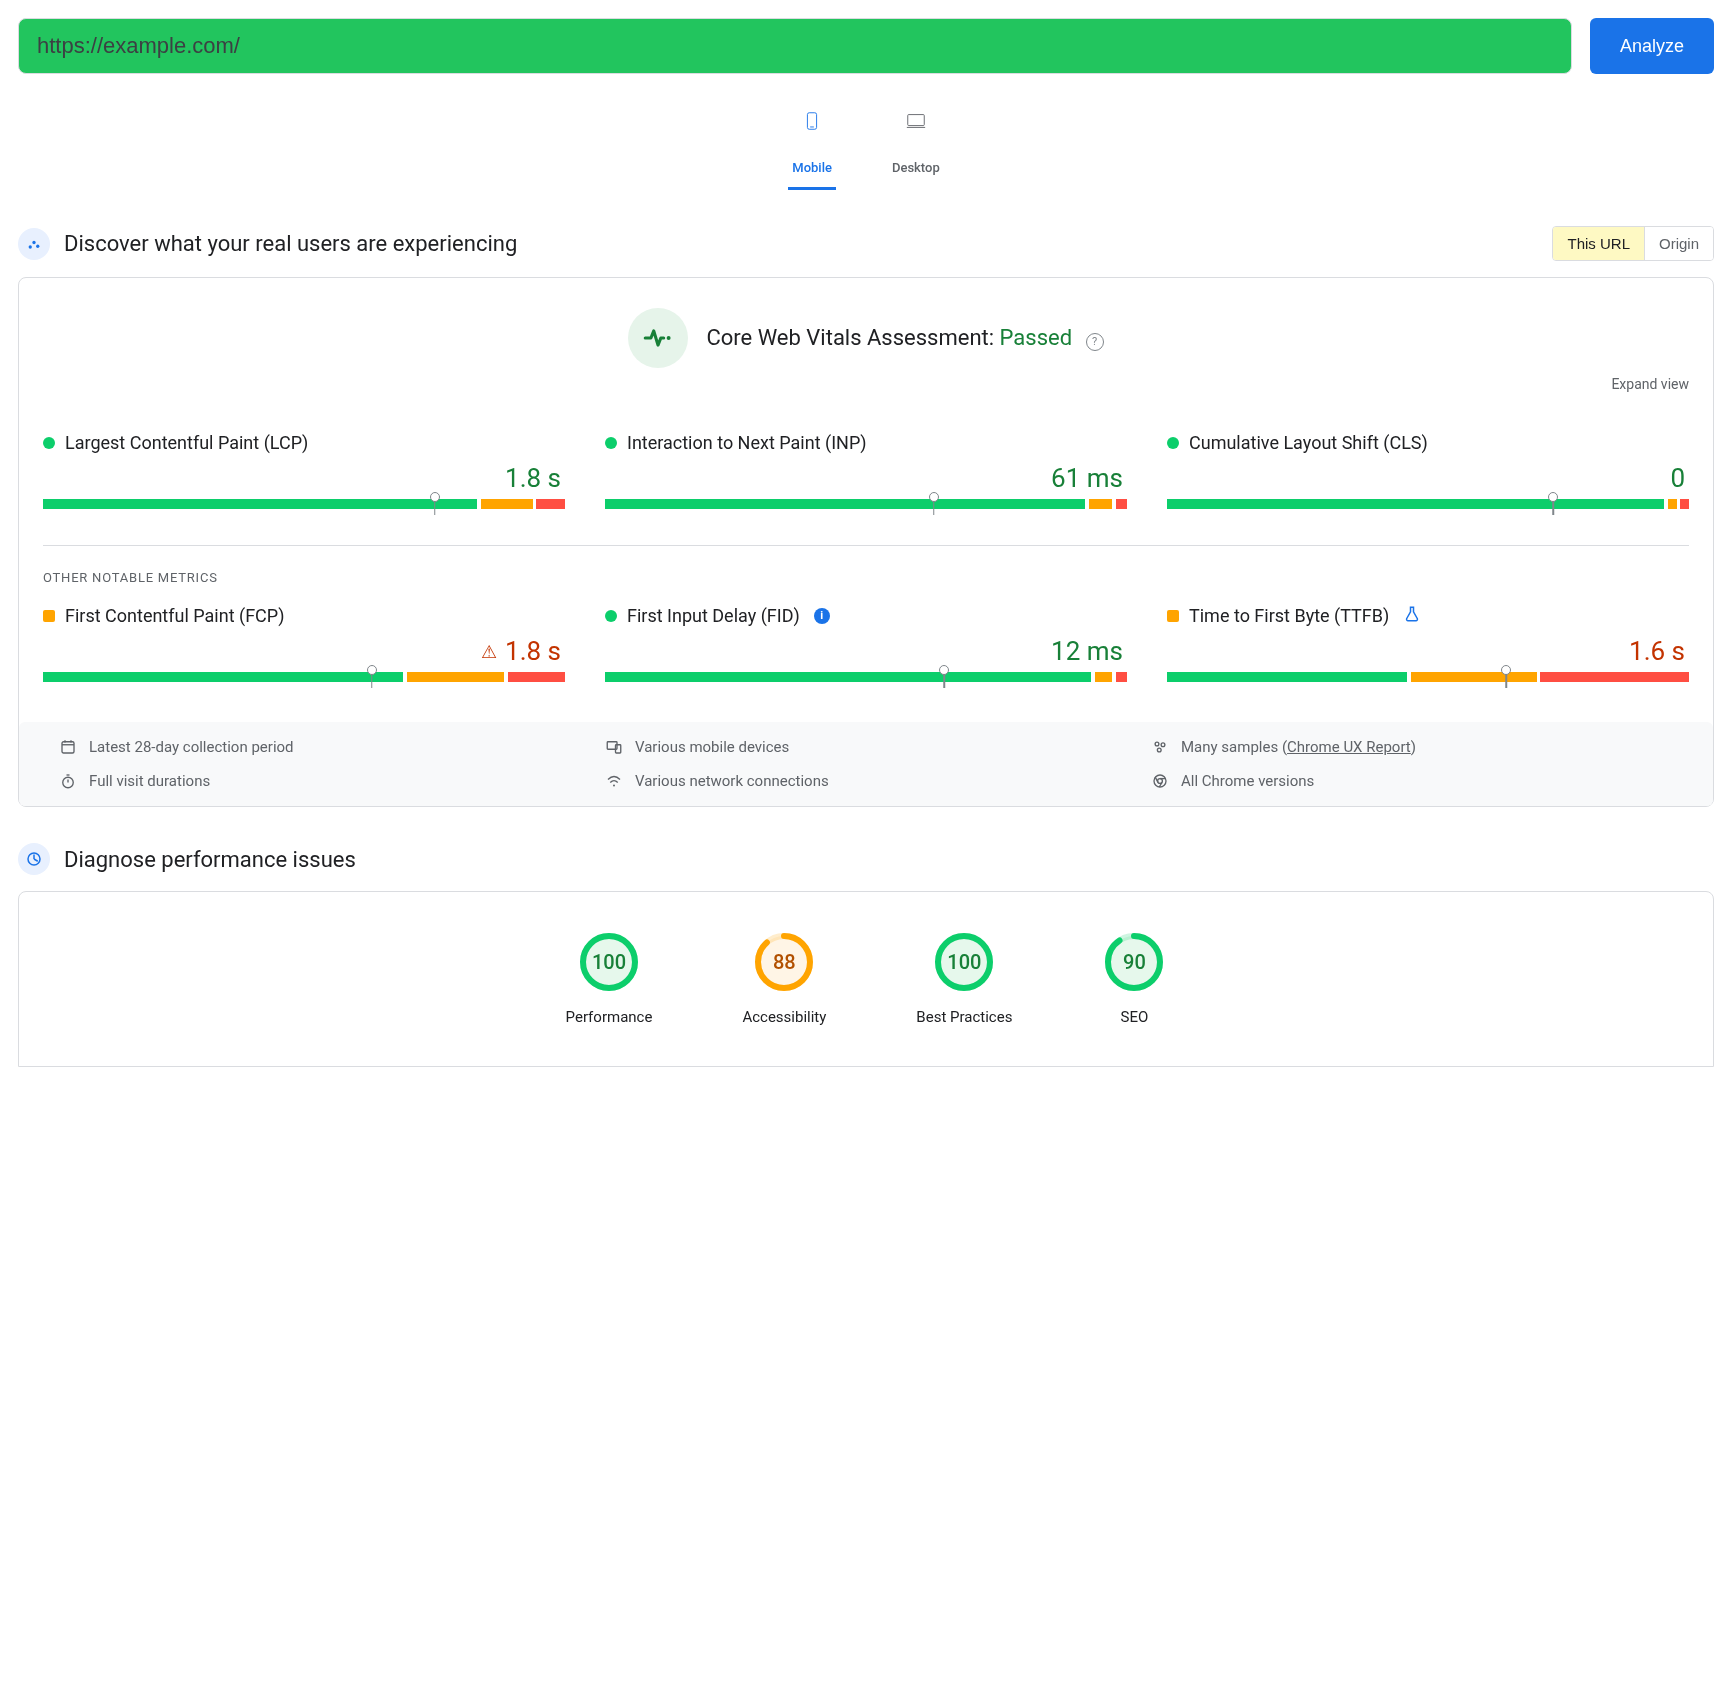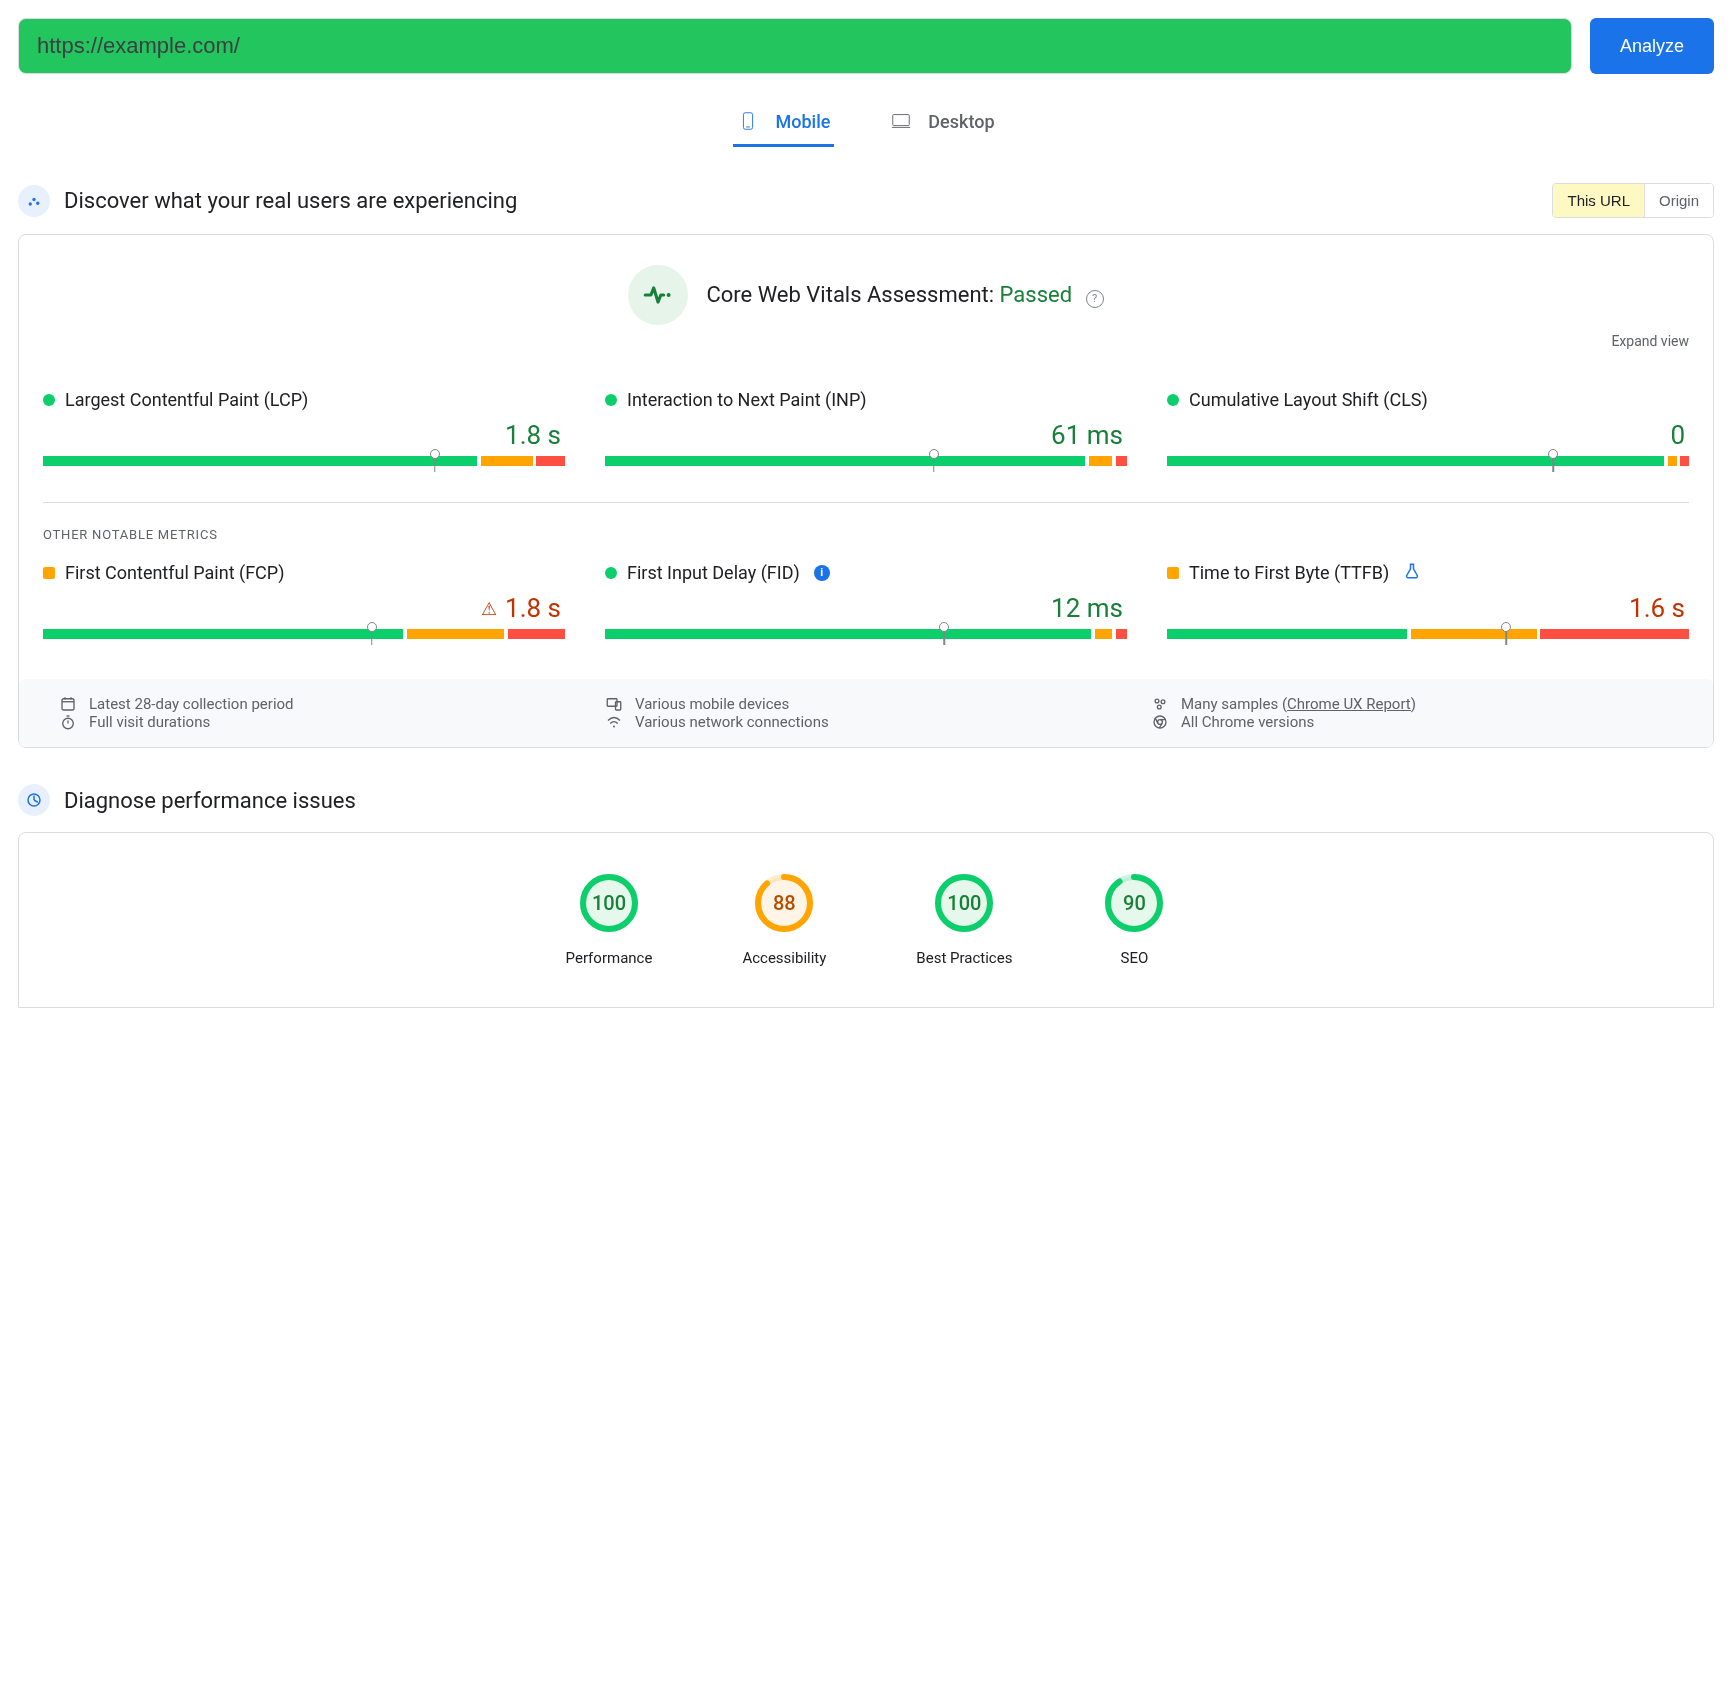--- a/index.html
+++ b/index.html
@@ -42,25 +42,26 @@
     border-radius: 6px;
     font-size: 18px;
     font-weight: 500;
     padding: 0 30px;
     cursor: pointer;
   }
 
   
   .device-tabs { display: flex; justify-content: center; gap: 52px; margin-bottom: 36px; }
   .device-tab {
-    display: flex; align-items: center; gap: 16px;
-    font-size: 18px; font-weight: 500; color: var(--text-grey);
+    display: flex; align-items: center; gap: 28px;
+    font-size: 13px; font-weight: 500; color: var(--text-grey);
     padding: 8px 4px 12px 4px;
     border-bottom: 3px solid transparent;
     cursor: pointer;
+    flex-direction: column;
   }
   .device-tab.active { color: var(--blue); border-bottom-color: var(--blue); }
   .device-tab svg { width: 22px; height: 22px; }
   .device-tab.active svg { stroke: var(--blue); fill: none; }
   .device-tab.inactive svg { stroke: var(--text-grey); fill: none; }
 
   
   .section-row { display: flex; align-items: center; gap: 14px; margin-bottom: 16px; }
   .section-icon-circle {
     width: 32px; height: 32px; border-radius: 50%;
@@ -144,21 +145,21 @@
   .sub-head { font-size: 13px; letter-spacing: 0.06em; color: var(--text-grey); margin-bottom: 20px; }
 
   
   .info-grid {
     background: var(--panel-bg);
     border-radius: 6px;
     margin: 40px -24px 0 -24px;
     padding: 16px 40px;
     display:grid;
     grid-template-columns: repeat(3, 1fr);
-    gap: 0 24px;
+    gap: 16px 24px;
     font-size: 15px;
     color: var(--text-grey);
   }
   .info-item { display:flex; align-items:center; gap:12px; }
   .info-item svg { width:18px; height:18px; stroke:#5f6368; fill:none; stroke-width:1.8; flex-shrink:0; }
   .info-item a { color: var(--text-grey); text-decoration: underline; cursor:pointer; }
 
   
   .gauges { display:flex; justify-content:center; gap:90px; padding: 10px 0 40px 0; }
   .gauge-col { display:flex; flex-direction:column; align-items:center; gap:14px; cursor:pointer; }

